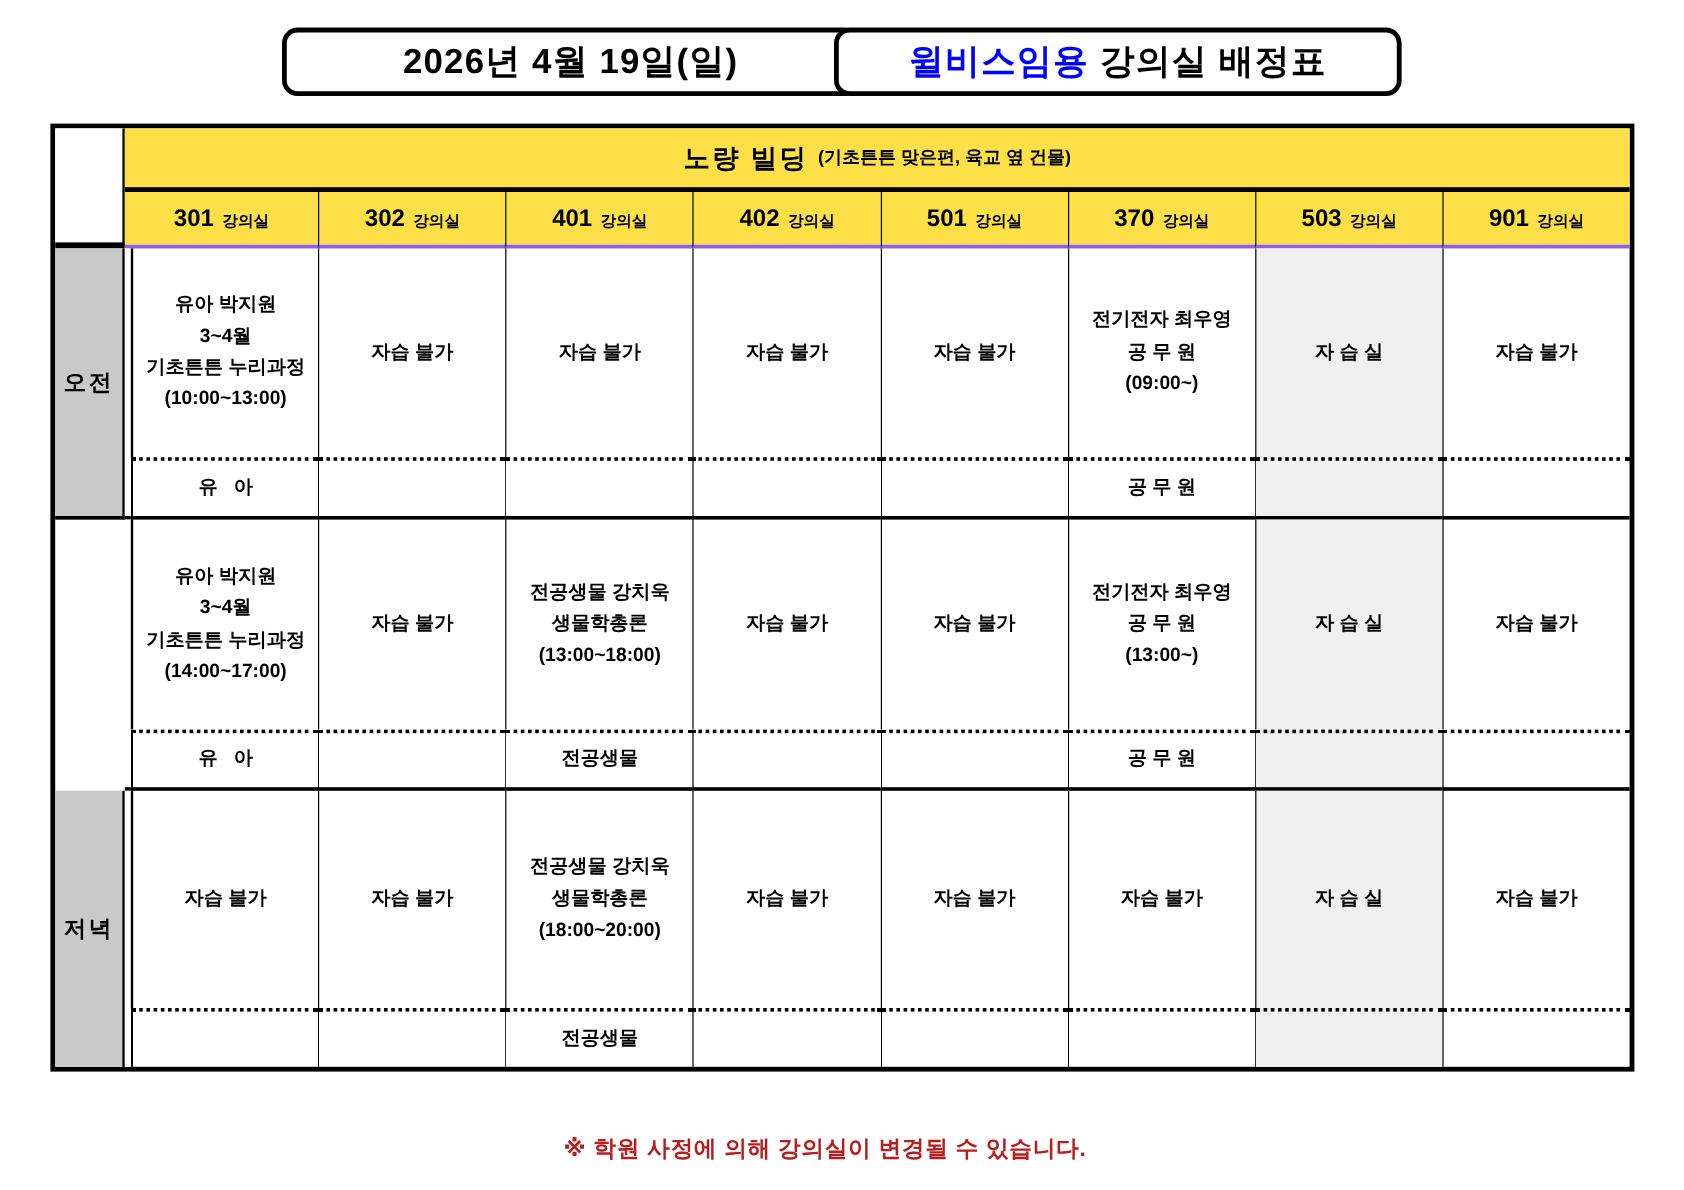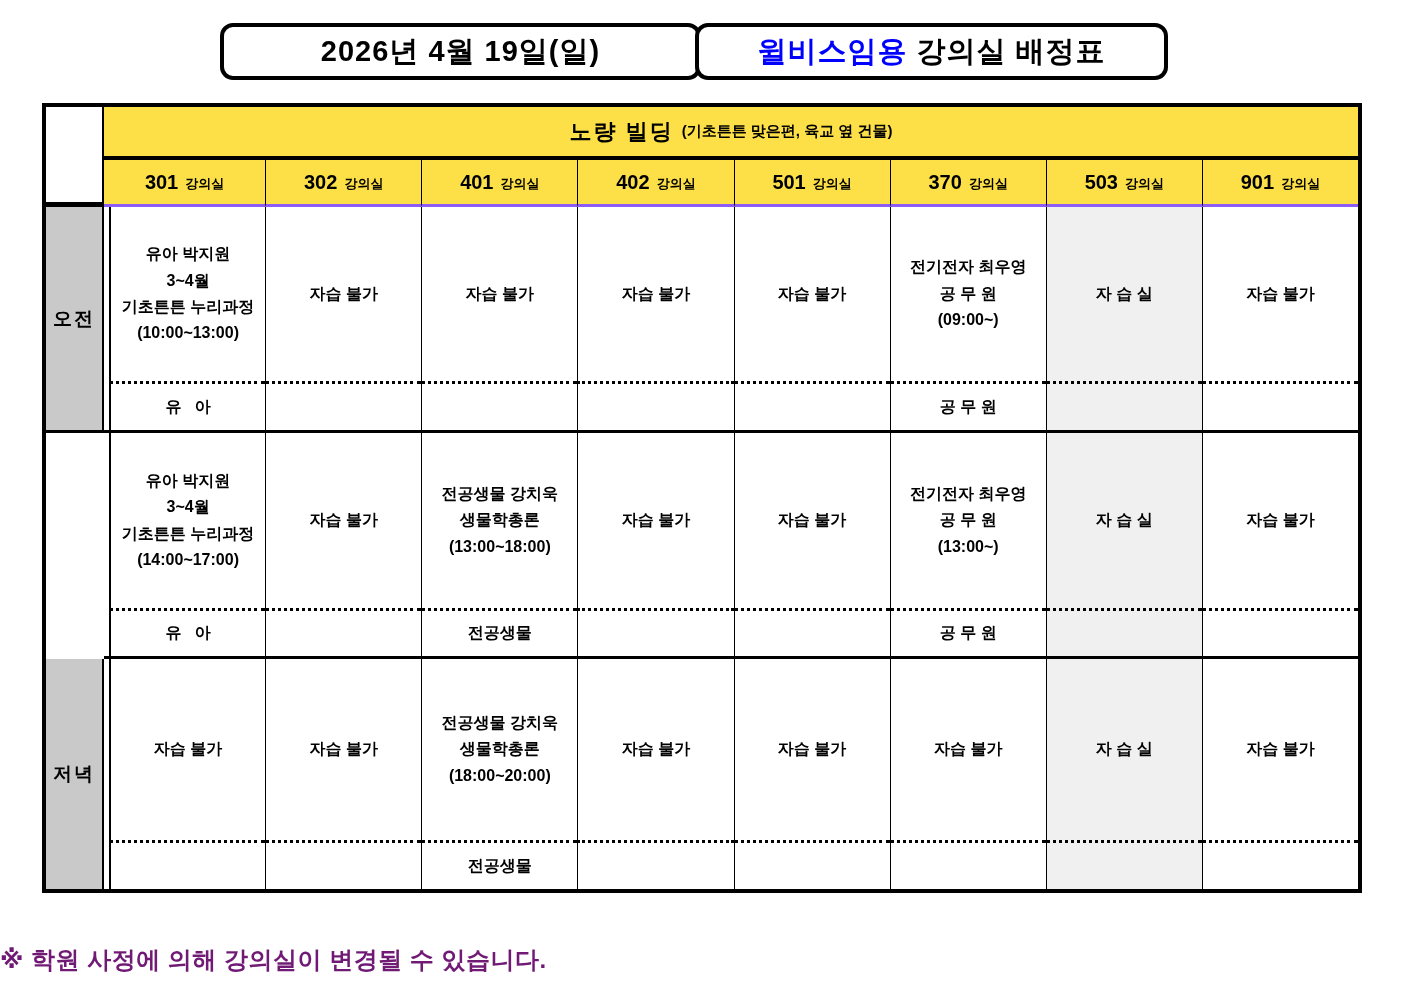--- a/index.html
+++ b/index.html
@@ -2,21 +2,21 @@
 <html><head>
 <meta charset="utf-8">
 <style>
   html,body{margin:0;padding:0;background:#ffffff;}
   body{width:1403px;height:992px;position:relative;font-family:"Liberation Sans","DejaVu Sans",sans-serif;color:#000;}
 
   
   .titlebox{position:absolute;top:23px;height:57px;border:4px solid #000;border-radius:13px;
     display:flex;align-items:center;justify-content:center;box-sizing:border-box;
     font-size:29px;font-weight:bold;letter-spacing:1px;background:#fff;}
-  .date-box{left:220px;width:481px;}
+  .date-box{left:235px;width:481px;}
   .title-box{left:695px;width:473px;}
   .brand{color:#0000ff;}
   .title-rest{margin-left:9px;}
 
   
   .grid{position:absolute;left:42px;top:103px;width:1320px;height:790px;border:4px solid #000;
     box-sizing:border-box;display:grid;
     grid-template-columns:58px 5px repeat(8,1fr);
     grid-template-rows:53px 47px 174px 52px 175px 51px 181px 49px;}
   .cell{box-sizing:border-box;display:flex;align-items:center;justify-content:center;text-align:center;min-width:0;min-height:0;}
@@ -35,22 +35,22 @@
   .thickleft{border-left:2px solid #000;}
 
   .rowlabel{grid-column:1;background:#c9c9c9;border-right:2px solid #000;
     font-size:19px;font-weight:bold;letter-spacing:2px;}
   .gapcell{grid-column:2;background:#fff;}
   .sep{border-bottom:3px solid #000;}
 
   .main,.sub{font-size:16px;font-weight:600;line-height:1.65;white-space:pre-wrap;}
   .sub{border-top:3px dotted #000;}
 
-  .footnote{position:absolute;top:944px;left:0;right:28px;text-align:left;
-    color:#701a75;font-size:24px;font-weight:bold;letter-spacing:0.5px;}
+  .footnote{position:absolute;top:944px;left:0;right:28px;text-align:center;
+    color:#b91c1c;font-size:19px;font-weight:bold;letter-spacing:0.5px;}
 </style>
 </head>
 <body>
 
 <div class="titlebox date-box">
   <span>2026년 4월 19일(일)</span>
 </div>
 
 <div class="titlebox title-box">
   <span class="brand">윌비스임용</span>

